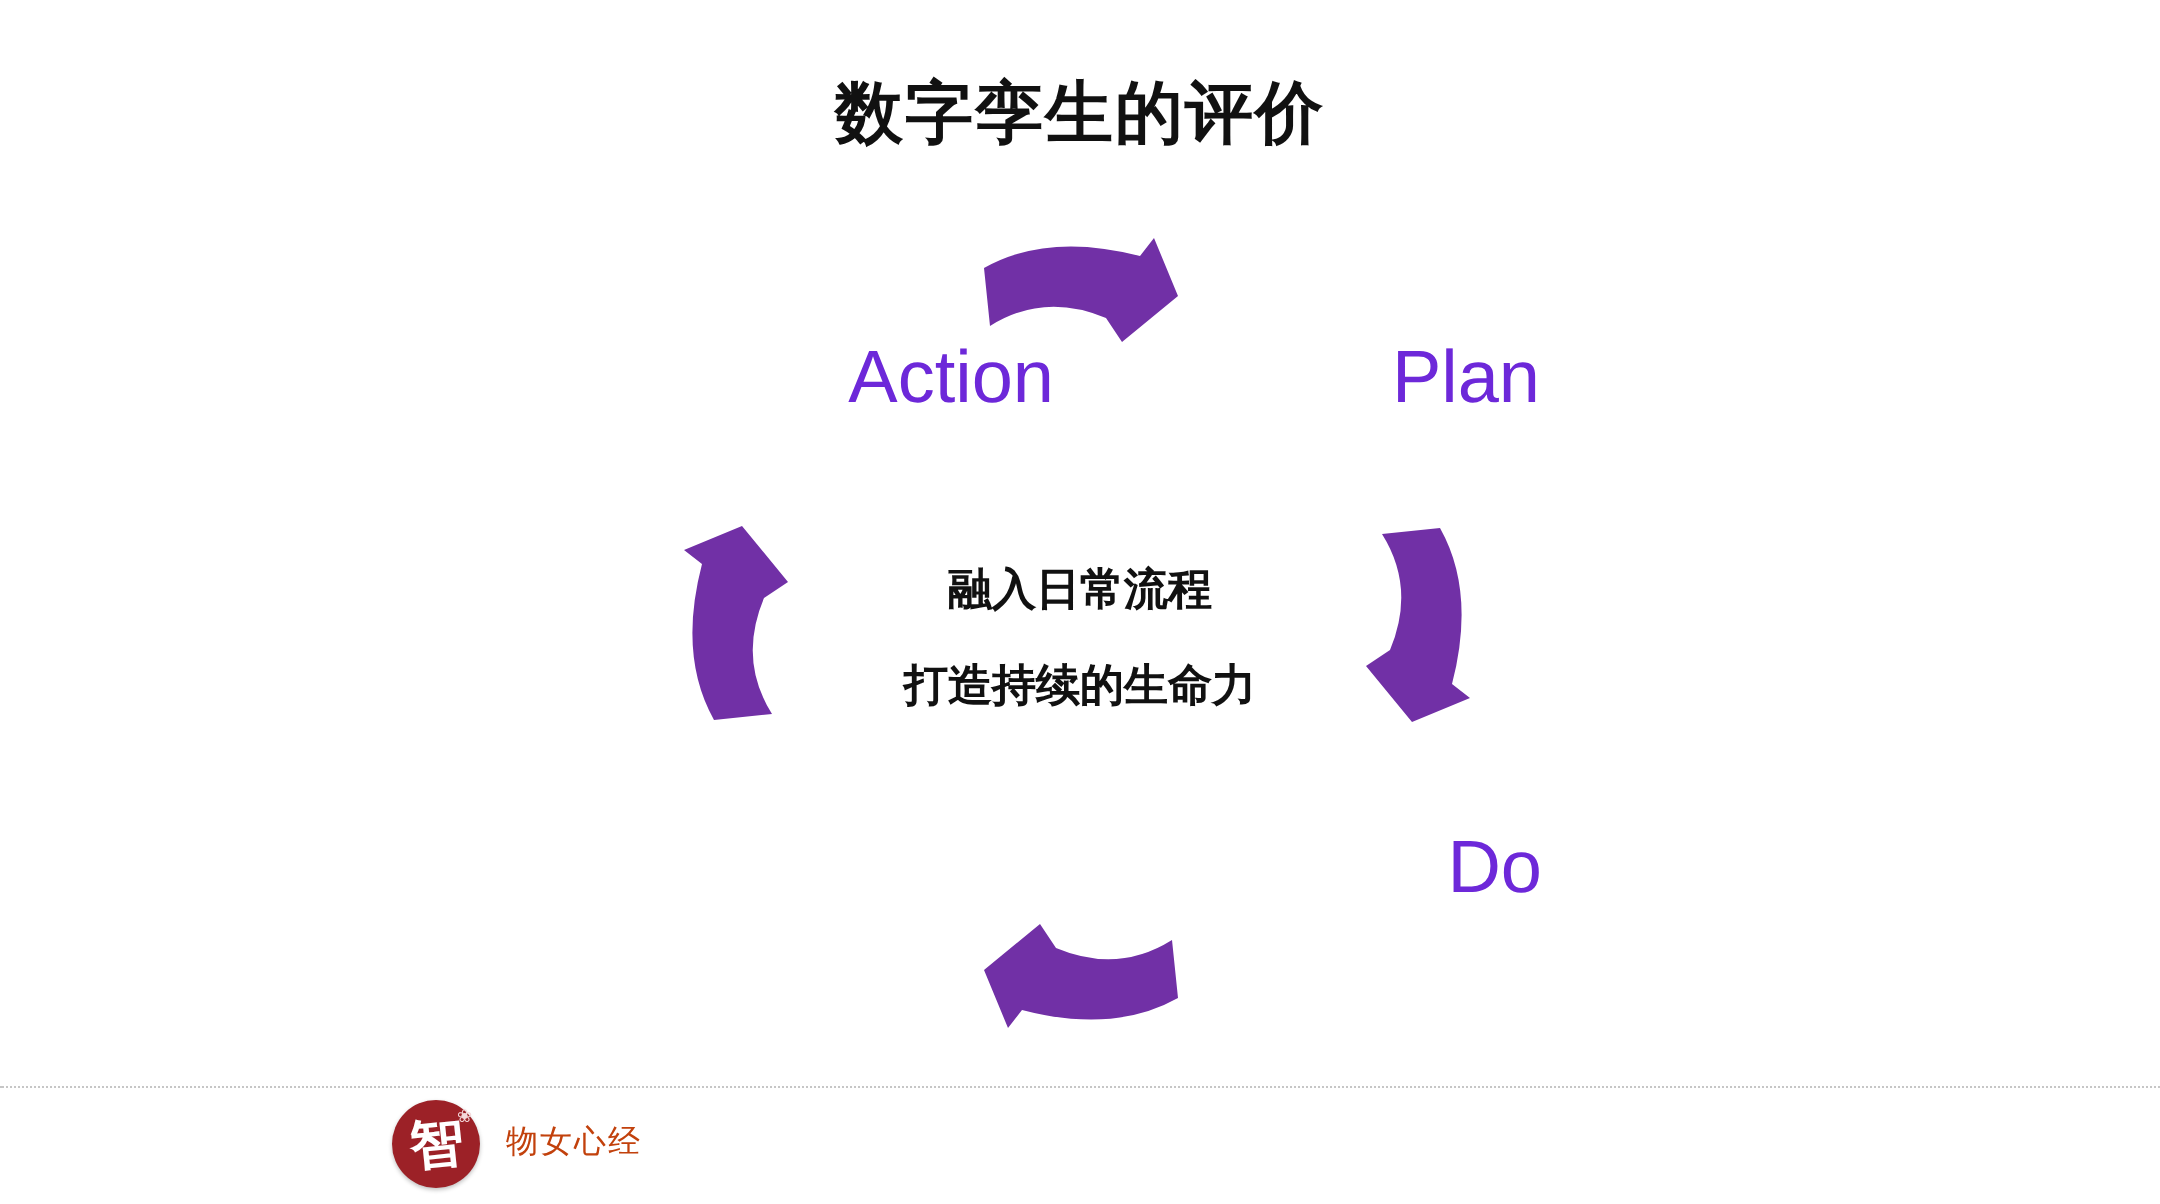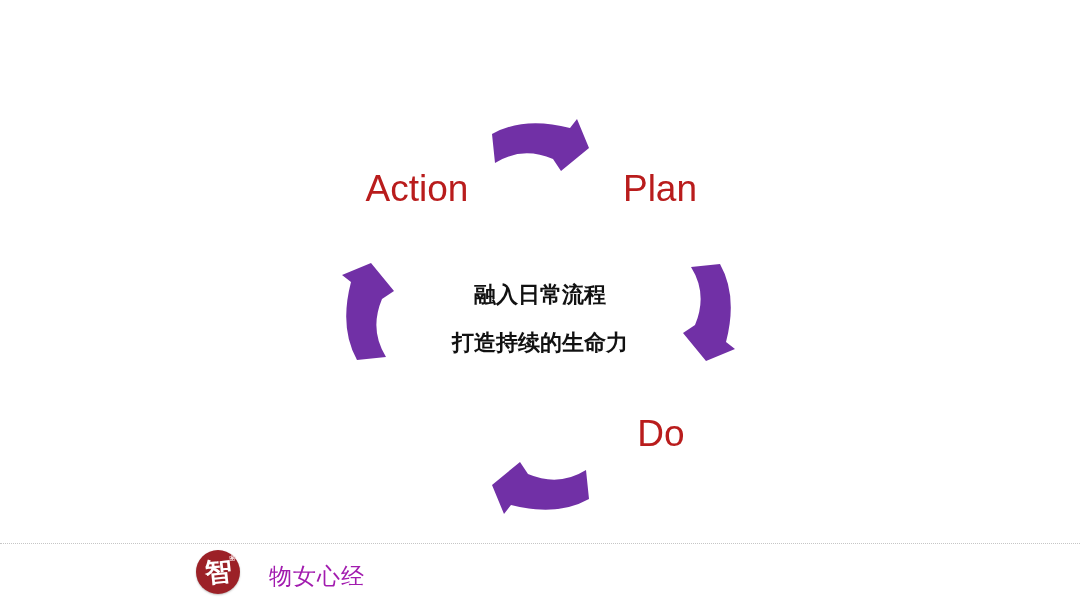--- a/index.html
+++ b/index.html
@@ -13,23 +13,23 @@
   }
   .title{
     position:absolute;top:34px;left:0;width:1080px;
     text-align:center;
     font-size:34px;font-weight:700;
     letter-spacing:1px;
     color:#111111;
   }
   .stage-label{
     position:absolute;width:220px;
-    text-align:center;
+    text-align:right;
     font-size:37px;font-weight:400;
-    color:#b91c1c;
+    color:#6d28d9;
   }
   .label-action{left:307px;top:168px;}
   .label-plan{left:550px;top:168px;}
   .label-check{left:307px;top:413px;}
   .label-do{left:551px;top:413px;}
   .center-line{
     position:absolute;left:340px;width:400px;
     text-align:center;
     font-size:22px;font-weight:700;
     color:#111111;
@@ -57,37 +57,37 @@
     font-size:27px;font-weight:700;
     line-height:44px;
     transform:rotate(-6deg);
   }
   .logo-flower{
     position:absolute;right:4px;top:4px;
     color:#f3d8da;font-size:9px;line-height:9px;
   }
   .brand-name{
     position:absolute;left:253px;top:561px;
-    font-size:23px;color:#a21caf;
+    font-size:16px;color:#c2410c;
     letter-spacing:1px;
-    margin-left:16px;
   }
   .sprite{position:absolute;width:0;height:0;overflow:hidden;}
 </style>
 </head>
 <body>
 
 <div class="slide">
 
   <svg class="sprite" aria-hidden="true">
     <defs>
       <path id="curved-arrow-shape" d="M 8 16 Q 40 -2 86 10 L 93 1 L 105 30 L 77 53 L 69 41 Q 38 28 11 45 Z"></path>
     </defs>
   </svg>
 
+  <div class="title">数字孪生的评价</div>
 
   <div class="stage-label label-action">Action</div>
   <div class="stage-label label-plan">Plan</div>
   <div class="stage-label label-do">Do</div>
 
   <div class="center-line center-line-2">打造持续的生命力</div>
   <div class="center-line center-line-1">融入日常流程</div>
 
   <svg class="arrow arrow-top" viewBox="0 0 110 66">
     <use href="#curved-arrow-shape" fill="#7130A6"></use>

